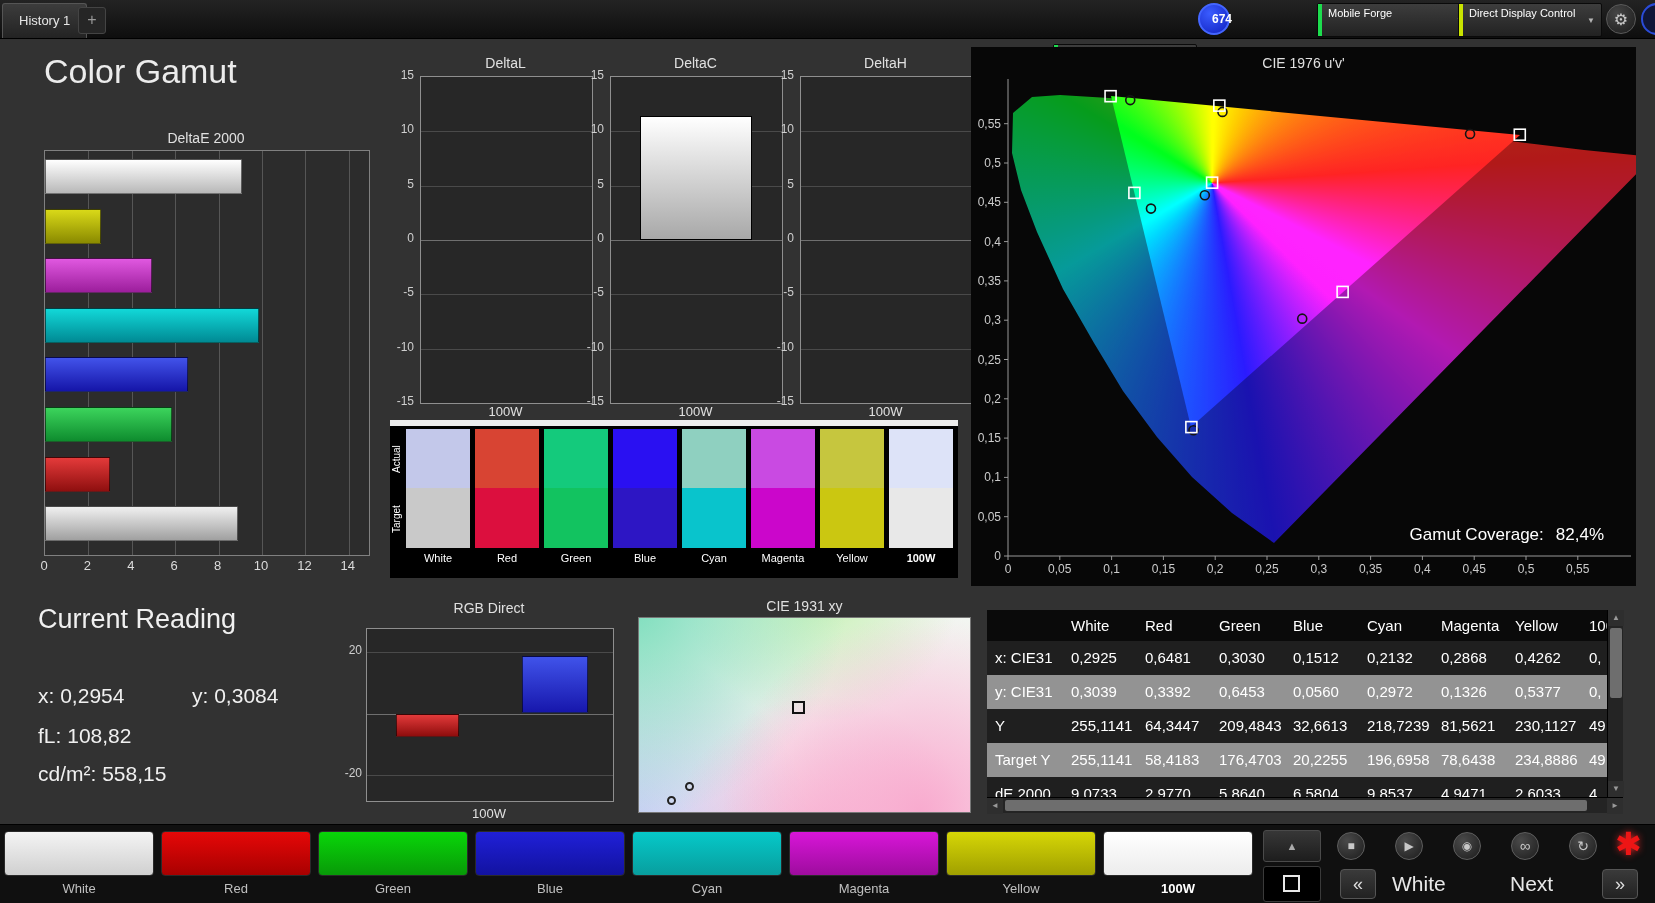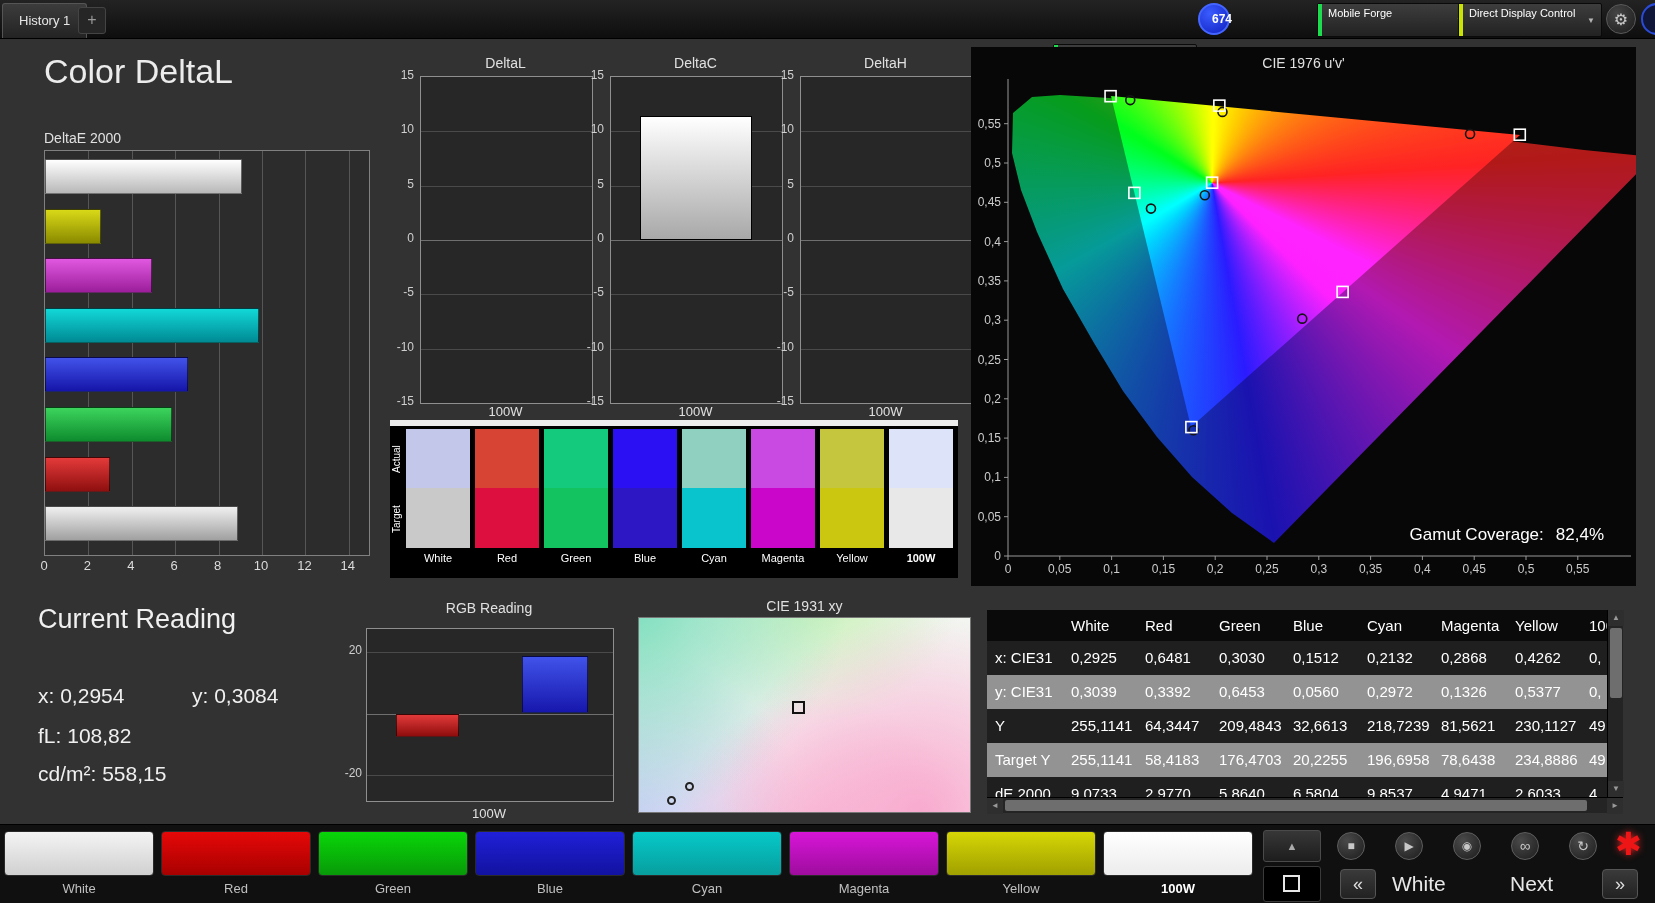--- a/index.html
+++ b/index.html
@@ -33,21 +33,21 @@
   .cutcircle{position:absolute;left:1641px;top:3px;width:32px;height:32px;border-radius:50%;
          background:#101638;border:2px solid #2a4bd8;box-sizing:border-box;}
 
   
   .pagetitle{position:absolute;left:44px;top:52px;font-size:34px;font-weight:300;color:#ececec;}
   .crhead{position:absolute;left:38px;top:604px;font-size:27px;font-weight:300;color:#f0f0f0;}
   .crline{position:absolute;font-size:21px;color:#f0f0f0;}
 
   
   .dechart{position:absolute;left:44px;top:130px;width:330px;height:460px;}
-  .dechart .ctitle{position:absolute;left:0;top:0;width:324px;font-size:14px;color:#e0e0e0;}
+  .dechart .ctitle{position:absolute;left:0;top:0;width:324px;text-align:center;font-size:14px;color:#e0e0e0;}
   .deplot{position:absolute;left:0;top:20px;width:324px;height:404px;background:#2c2c2c;border:1px solid #808080;}
   .vgrid{position:absolute;top:0;width:1px;height:404px;background:#565656;}
   .debar{position:absolute;left:0;height:35px;border:1px solid rgba(0,0,0,.55);box-sizing:border-box;}
   .dexlabels{position:absolute;left:0;top:428px;width:330px;height:18px;}
   .dexl{position:absolute;top:0;width:20px;text-align:center;font-size:13px;color:#dcdcdc;}
 
   
   .mini{position:absolute;top:55px;width:211px;height:372px;}
   .mini-title{position:absolute;left:36px;top:0;width:171px;text-align:center;font-size:14px;color:#e0e0e0;}
   .mini-frame{position:absolute;left:36px;top:21px;width:171px;height:326px;background:#272727;border:1px solid #8f8f8f;}
@@ -158,21 +158,21 @@
     <div class="dd dd3">
       <div class="ddbar lime"></div>
       <div class="ddtxt">Direct Display Control</div>
       <div class="ddchev">▼</div>
     </div>
 
     <div class="gearbtn">⚙</div>
     <div class="cutcircle"></div>
   </div>
 
-  <div class="pagetitle">Color DeltaL</div>
+  <div class="pagetitle">Color Gamut</div>
 
   <div class="dechart">
     <div class="ctitle">DeltaE 2000</div>
     <div class="deplot">
         <div class="vgrid" style="left: 43.4px;"></div>
         <div class="vgrid" style="left: 86.8px;"></div>
         <div class="vgrid" style="left: 130.2px;"></div>
         <div class="vgrid" style="left: 173.6px;"></div>
         <div class="vgrid" style="left: 217px;"></div>
         <div class="vgrid" style="left: 260.4px;"></div>
@@ -373,21 +373,21 @@
   <div class="crline" style="left:38px;top:724px;">
     <span>fL:</span>
     <span>108,82</span>
   </div>
   <div class="crline" style="left:38px;top:762px;">
     <span>cd/m²:</span>
     <span>558,15</span>
   </div>
 
   <div class="rgbchart">
-    <div class="ctitle">RGB Reading</div>
+    <div class="ctitle">RGB Direct</div>
     <div class="rgbframe">
         <div class="hgrid" style="top: 23px;"></div>
         <div class="hgrid zero" style="top: 84.5px;"></div>
         <div class="hgrid" style="top: 146px;"></div>
         <div class="rgbbar" style="left: 29px; width: 63px; top: 84.5px; height: 23.18px; background: linear-gradient(rgb(226, 58, 58), rgb(143, 13, 13));"></div>
         <div class="rgbbar" style="left: 155px; width: 66px; top: 26.55px; height: 57.95px; background: linear-gradient(rgb(64, 83, 234), rgb(23, 23, 172));"></div>
       </div>
     <div class="rgbxlabel">100W</div>
   <div class="rgbtick" style="top: 43px;">20</div>
       <div class="rgbtick" style="top: 166px;">-20</div>

